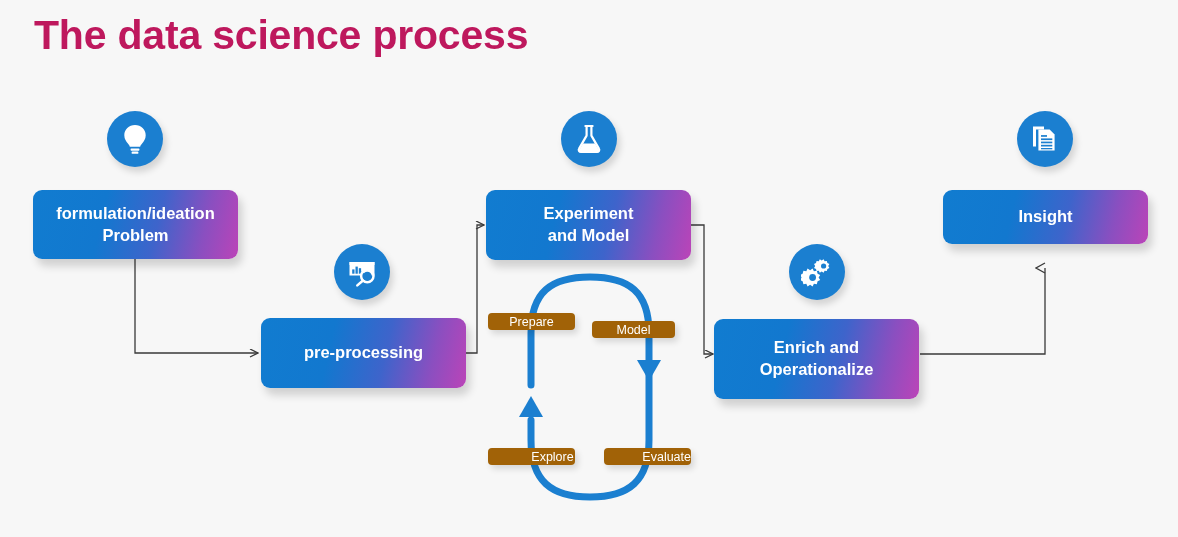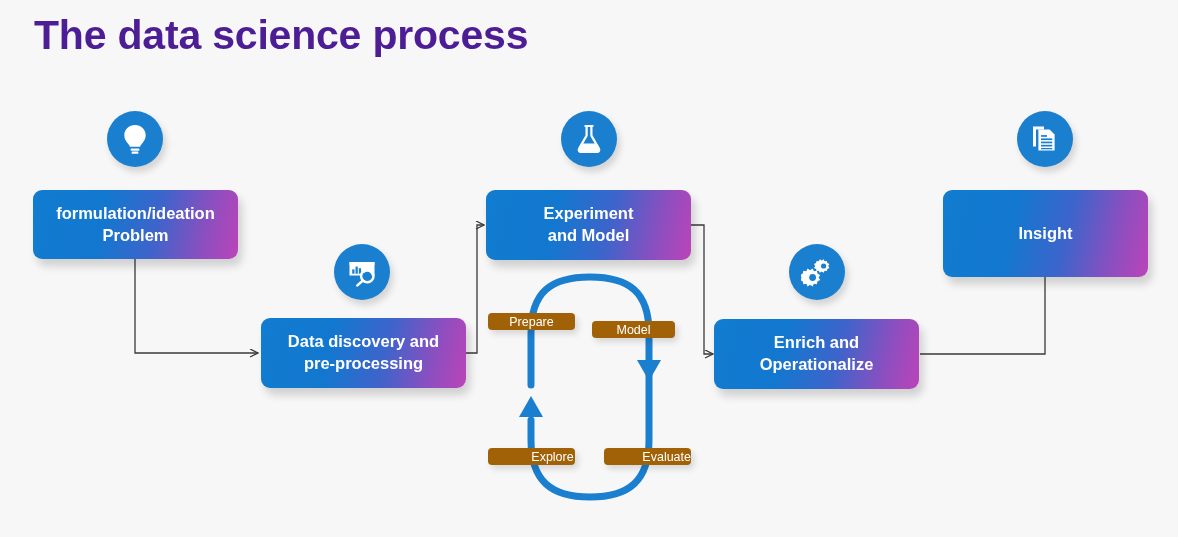--- a/index.html
+++ b/index.html
@@ -21,21 +21,21 @@
     background: #f7f7f7;
   }
 
   
   .page-title {
     position: absolute;
     left: 34px;
     top: 12px;
     font-size: 41px;
     font-weight: 600;
-    color: #4c1d95;
+    color: #be185d;
     letter-spacing: -0.2px;
     white-space: nowrap;
   }
 
   
   .connector-layer {
     position: absolute;
     left: 0; top: 0;
     width: 1178px;
     height: 537px;
@@ -154,21 +154,20 @@
       <rect x="9.5" y="10.6" width="2.3" height="7.1" fill="#1b7fd0"></rect>
       <rect x="12.8" y="12.2" width="2.3" height="5.5" fill="#1b7fd0"></rect>
 
       <circle cx="21.3" cy="20.1" r="6.2" fill="none" stroke="#ffffff" stroke-width="2.5"></circle>
       <circle cx="21.3" cy="20.1" r="4.4" fill="#1b7fd0"></circle>
       <line x1="16.7" y1="24.7" x2="11.3" y2="29.4" stroke="#ffffff" stroke-width="2.5" stroke-linecap="round"></line>
     </svg>
   </div>
   <div class="stage-box" style="left:261px; top:318px; width:205px; height:70px;">
     <div>
-      <span class="label-line">Data discovery and</span>
       <span class="label-line">pre-processing</span>
     </div>
   </div>
 
   <div class="icon-circle" style="left:561px; top:111px;">
     <svg width="30" height="32" viewBox="0 0 30 32" aria-hidden="true">
       <path d="M11.4 3 h7.2 M12.6 3 v9.6 L5.1 25.6 a2.2 2.2 0 0 0 1.9 3.4 h16 a2.2 2.2 0 0 0 1.9 -3.4
                L17.4 12.6 V3" fill="none" stroke="#ffffff" stroke-width="2.2" stroke-linejoin="round" stroke-linecap="round"></path>
       <path d="M9.0 20.4 h12 l4.0 6.9 a1.2 1.2 0 0 1 -1.1 1.8 H6.1 a1.2 1.2 0 0 1 -1.1 -1.8 Z" fill="#ffffff"></path>
     </svg>
@@ -200,40 +199,40 @@
                -2.2 -0.3 -1.0 2.0 -1.9 -1.2 -1.9 1.2 -1.0 -2.0 -2.2 0.3 -0.6 -2.2 -2.0 -1.0
                1.2 -1.9 -1.2 -1.9 2.0 -1.0 0.6 -2.2 2.2 0.3 1.0 -2.0 1.9 1.2 Z" fill="#ffffff"></path>
       <circle cx="22.6" cy="10.0" r="2.6" fill="#1b7fd0"></circle>
 
       <path d="M11.6 12.6 l1.3 2.6 2.9 -0.4 0.8 2.9 2.6 1.3 -1.6 2.5 1.6 2.5 -2.6 1.3 -0.8 2.9
                -2.9 -0.4 -1.3 2.6 -2.5 -1.6 -2.5 1.6 -1.3 -2.6 -2.9 0.4 -0.8 -2.9 -2.6 -1.3
                1.6 -2.5 -1.6 -2.5 2.6 -1.3 0.8 -2.9 2.9 0.4 1.3 -2.6 2.5 1.6 Z" fill="#ffffff"></path>
       <circle cx="11.6" cy="21.5" r="3.4" fill="#1b7fd0"></circle>
     </svg>
   </div>
-  <div class="stage-box" style="left:714px; top:319px; width:205px; height:70px;">
+  <div class="stage-box" style="left:714px; top:319px; width:205px; height:80px;">
     <div>
       <span class="label-line">Enrich and</span>
       <span class="label-line">Operationalize</span>
     </div>
   </div>
 
   <div class="icon-circle" style="left:1017px; top:111px;">
     <svg width="30" height="30" viewBox="0 0 30 30" aria-hidden="true">
 
       <path d="M3.0 2.5 h11.0 v2.9 H6.0 v17.2 H3.0 Z" fill="#ffffff"></path>
 
       <path d="M8.4 5.6 h11.2 l5.0 4.9 v16.0 H8.4 Z" fill="#ffffff"></path>
 
       <rect x="11.0" y="11.1" width="6.0" height="1.7" fill="#1b7fd0"></rect>
       <rect x="11.0" y="14.4" width="11.3" height="1.7" fill="#1b7fd0"></rect>
       <rect x="11.0" y="17.6" width="11.3" height="1.7" fill="#1b7fd0"></rect>
       <rect x="11.0" y="20.8" width="11.3" height="1.7" fill="#1b7fd0"></rect>
       <rect x="11.0" y="24.0" width="11.3" height="1.3" fill="#1b7fd0"></rect>
     </svg>
   </div>
-  <div class="stage-box" style="left:943px; top:190px; width:205px; height:87px;justify-content:center;">
+  <div class="stage-box" style="left:943px; top:190px; width:205px; height:54px;justify-content:center;">
     <div>
       <span class="label-line">Insight</span>
     </div>
   </div>
 
 </div>
 
 </body></html>

